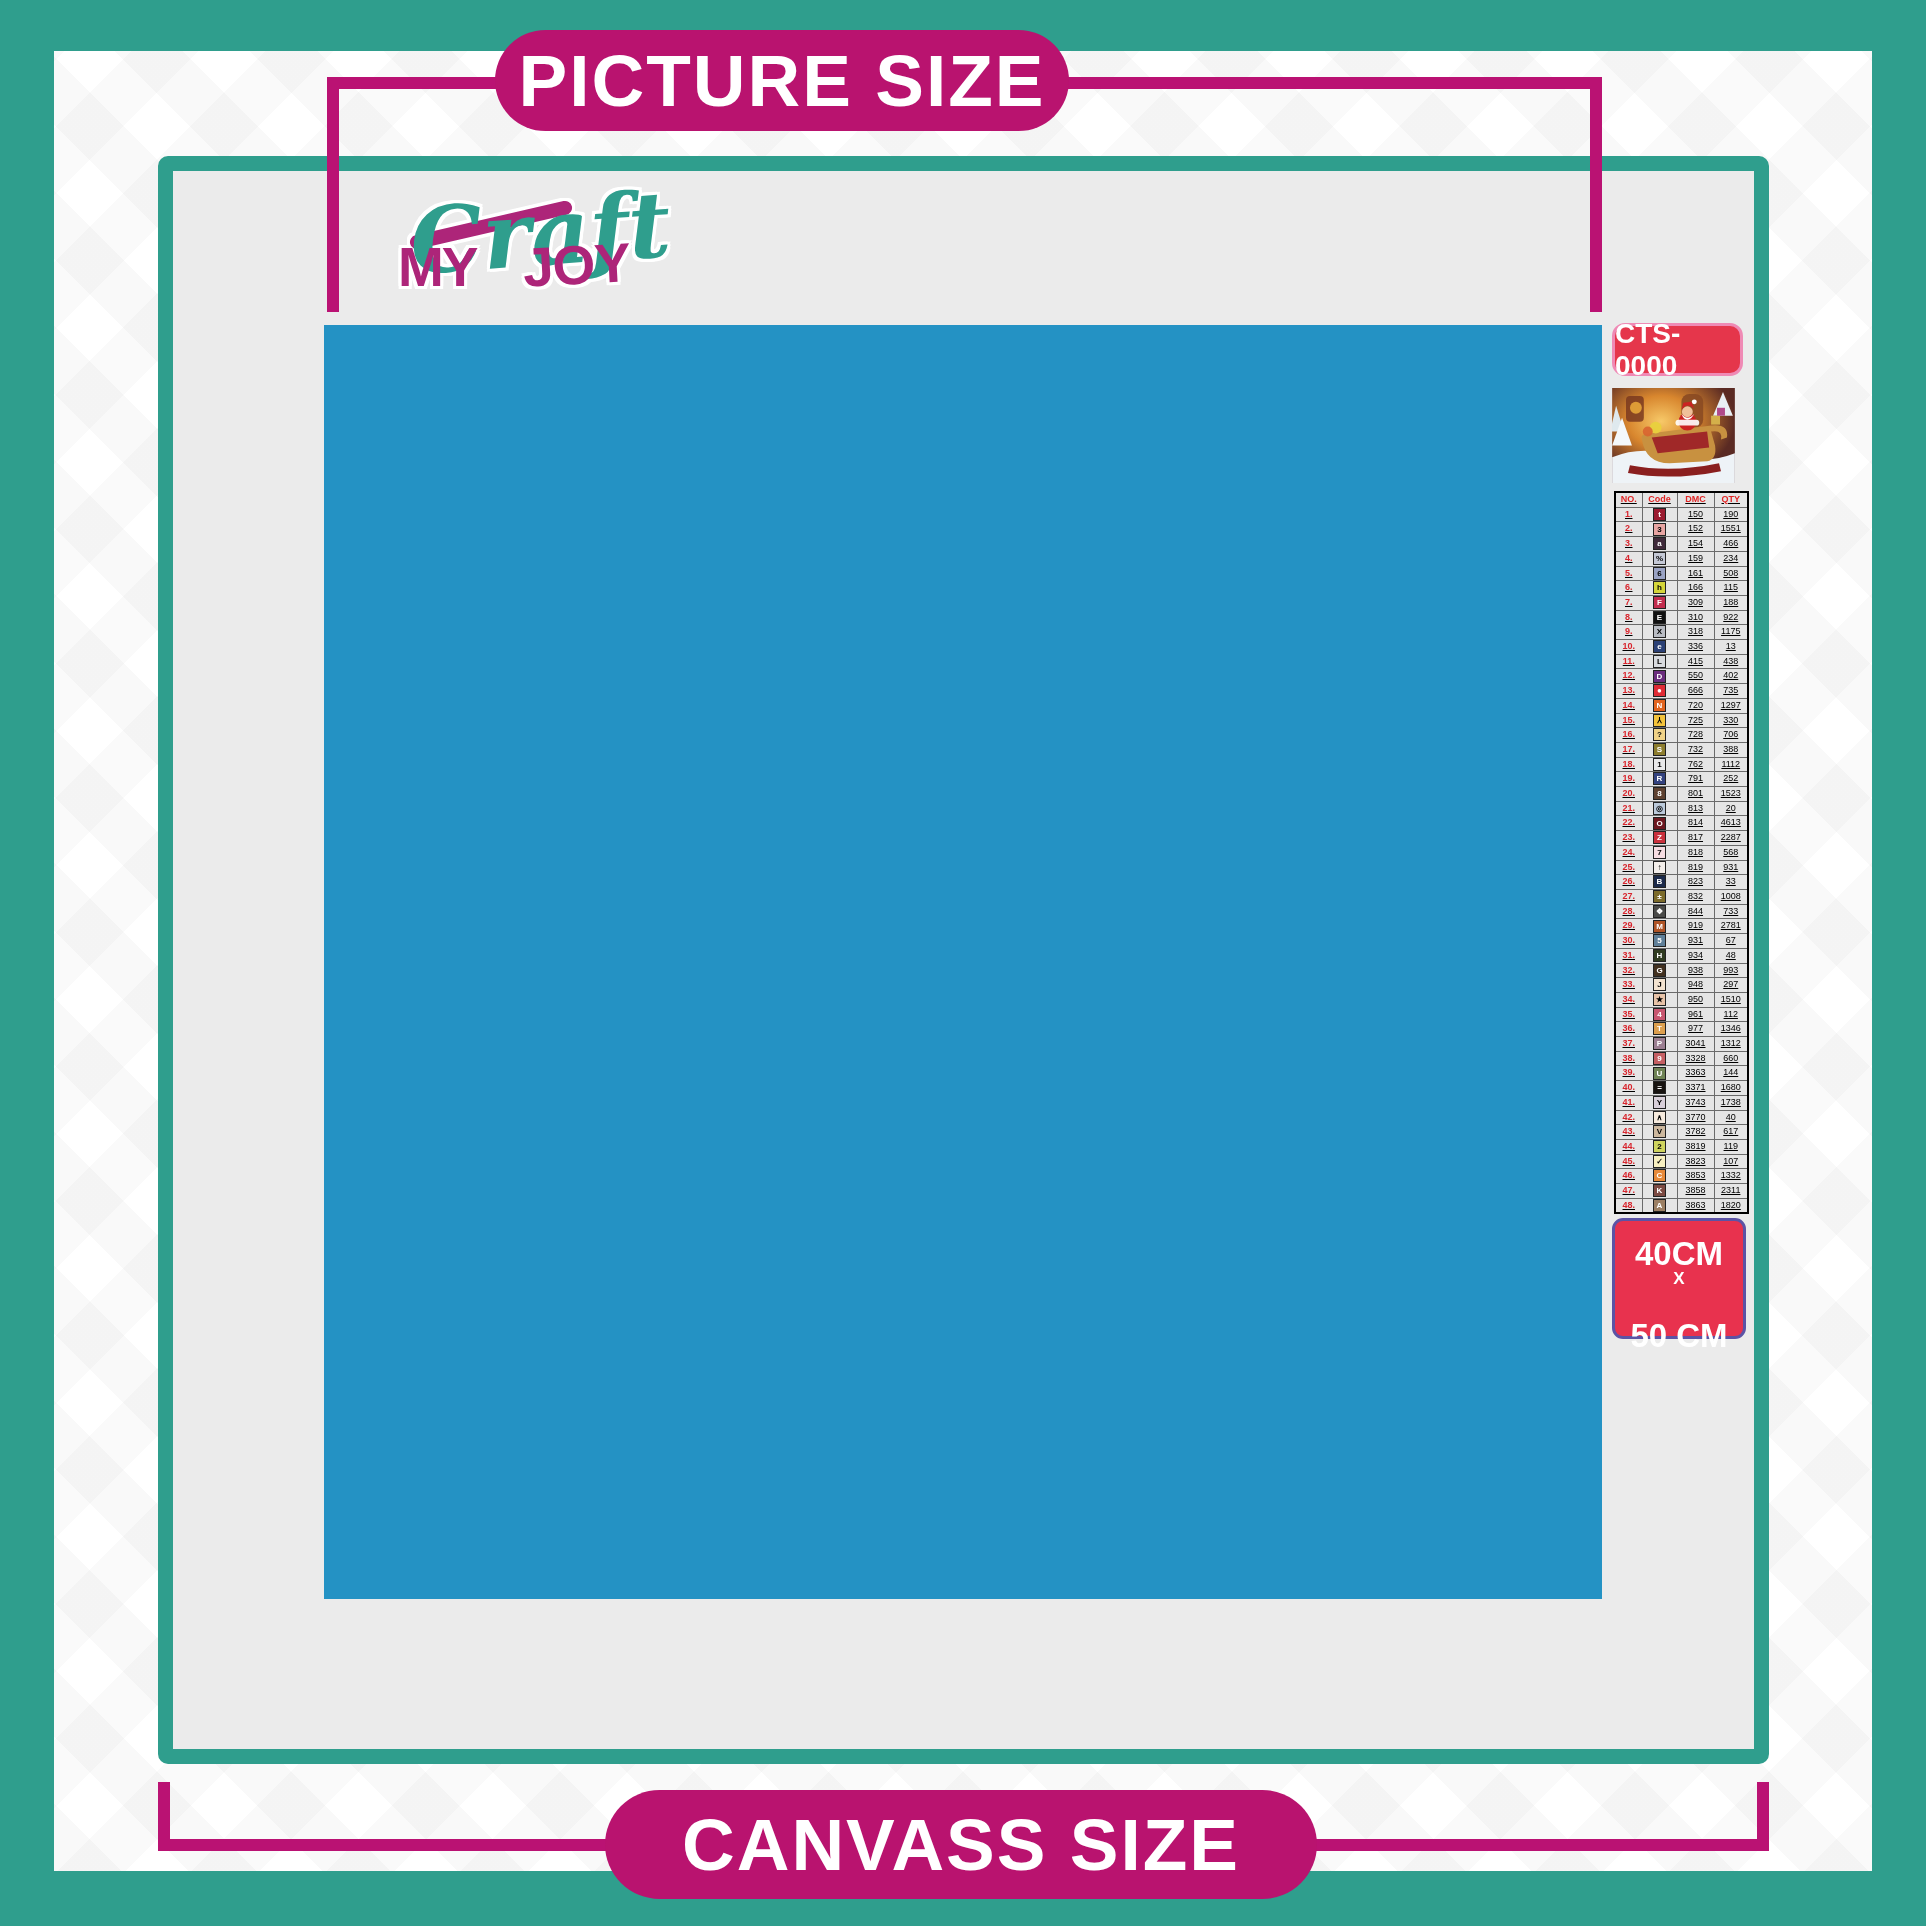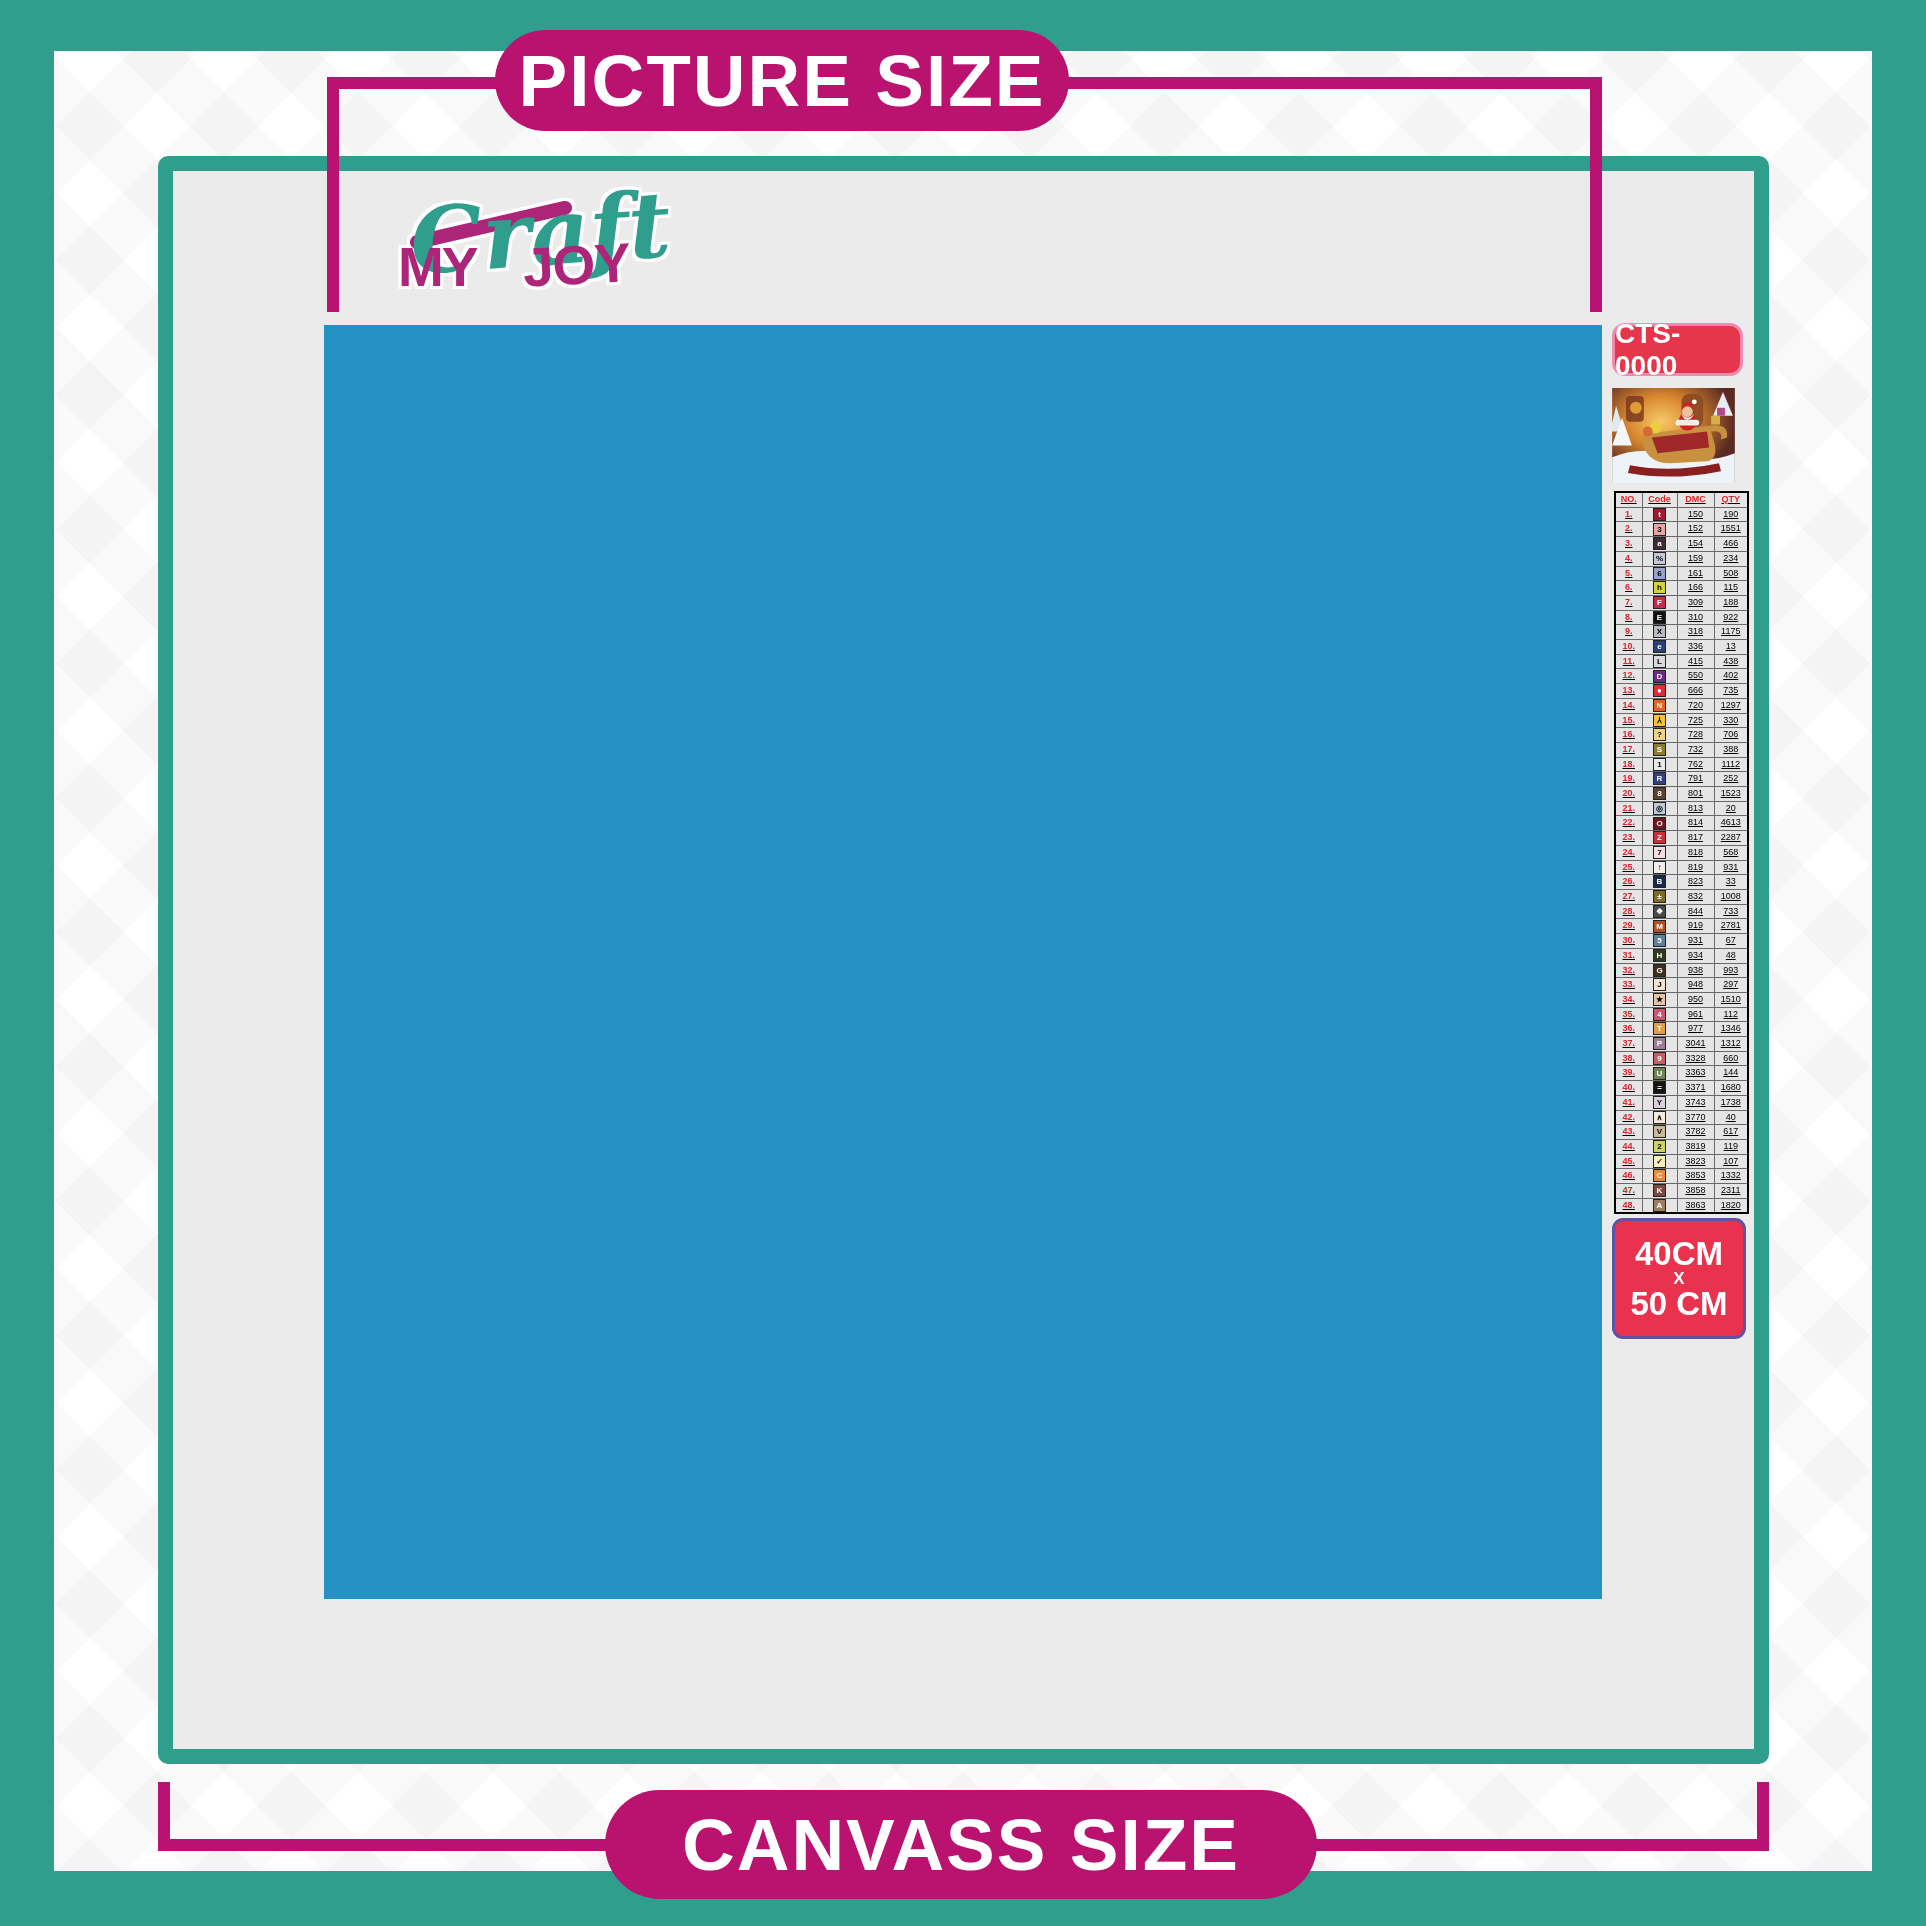--- a/index.html
+++ b/index.html
@@ -94,21 +94,21 @@
   span.sym{
     display:inline-block;width:11px;height:11px;line-height:11px;
     border:1px solid #222;font-size:8px;font-weight:700;vertical-align:middle;
   }
   .size-badge{
     position:absolute;left:1612px;top:1218px;width:134px;height:121px;
     box-sizing:border-box;background:#e8324e;border:3px solid #5c53a5;border-radius:11px;
     display:flex;flex-direction:column;align-items:center;justify-content:center;
     color:#fff;font-weight:700;text-align:center;
   }
-  .size-badge .big{font-size:33px;line-height:34px;letter-spacing:0;}
+  .size-badge .big{font-size:33px;line-height:34px;letter-spacing:0;margin-top:32px;}
   .size-badge .x{font-size:17px;line-height:16px;}
 </style>
 </head>
 <body>
 
 <div class="white-band"></div>
 
 <div class="teal-frame"></div>
 
 <div class="magenta-top"></div>

